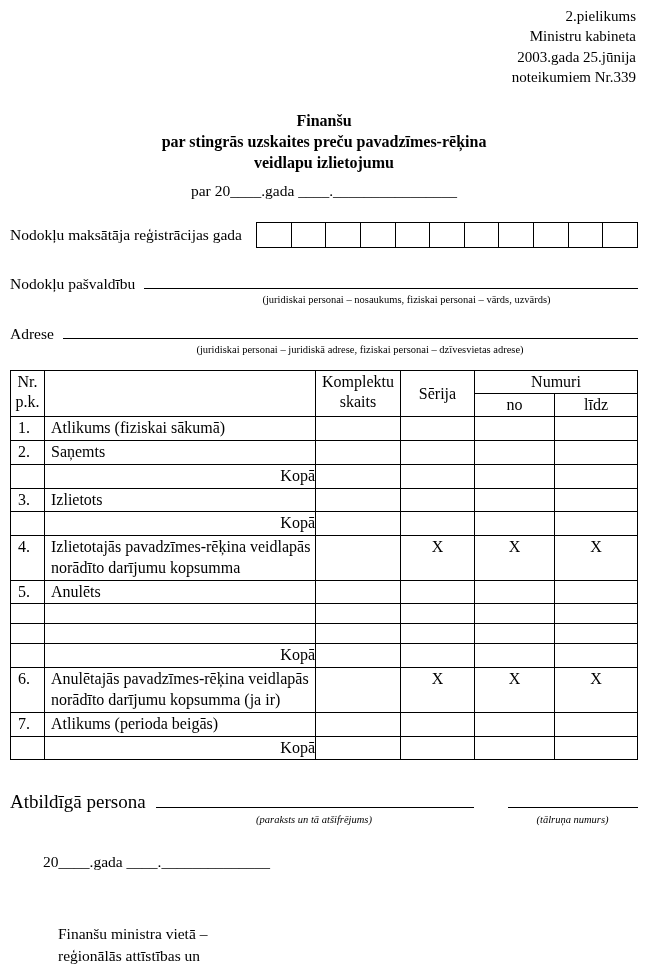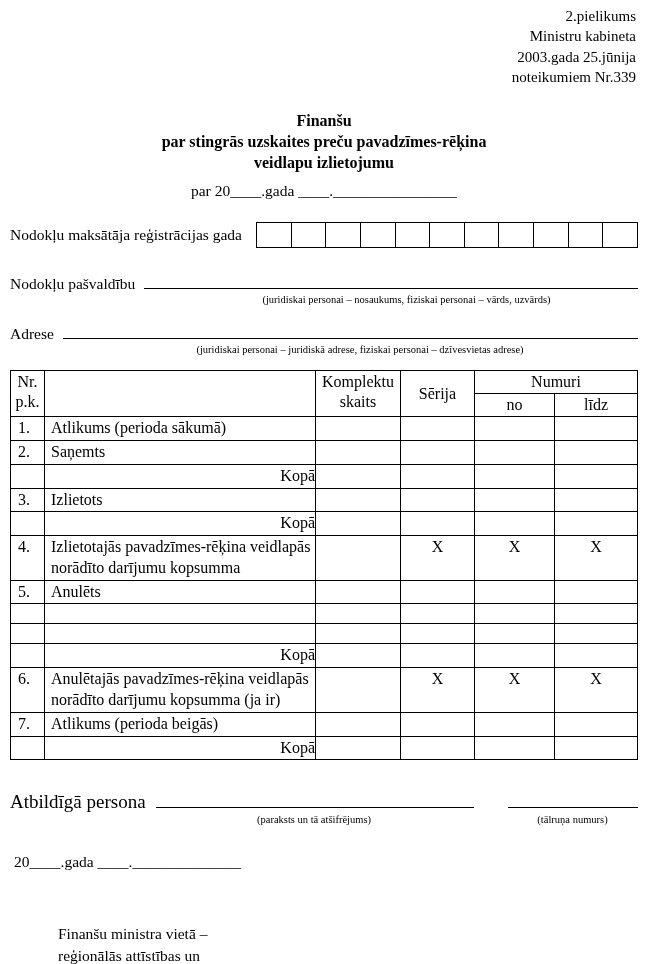--- a/index.html
+++ b/index.html
@@ -45,25 +45,25 @@
   .usage td { height: 20px; vertical-align: top; line-height: 1.3; }
   .usage td.col-num { padding-left: 7px; text-align: left; }
   .usage td.col-desc { padding-left: 6px; }
   .usage td.col-desc.kopa { text-align: right; padding-right: 0; }
   .usage td.col-qty, .usage td.col-serija, .usage td.col-no, .usage td.col-lidz { text-align: center; }
 
   .resp-row { display: flex; align-items: baseline; margin-top: 28px; font-size: 19px; }
   .resp-line1 { width: 318px; border-bottom: 1px solid #000; height: 1.05em; margin-left: 10px; }
   .resp-gap { width: 34px; }
   .resp-line2 { flex: 1; border-bottom: 1px solid #000; height: 1.05em; }
-  .resp-hints { display: flex; font-size: 10.5px; margin-top: 1px; line-height: 1.2; }
+  .resp-hints { display: flex; font-size: 10.5px; margin-top: 1px; line-height: 1.2; font-style: italic; }
   .resp-hint1 { width: 318px; margin-left: 145px; text-align: center; }
   .resp-hint2 { flex: 1; margin-left: 34px; text-align: center; }
 
-  .date-line { margin-top: 26px; font-size: 15.5px; padding-left: 4px; }
+  .date-line { margin-top: 26px; font-size: 15.5px; padding-left: 4px; margin-left: 29px; }
 
   .footer { display: flex; align-items: flex-end; margin-top: 52px; font-size: 15.5px; line-height: 1.45; }
   .minister-block { margin-left: 48px; }
   .signatory { margin-left: auto; margin-right: 94px; }
 </style>
 </head>
 <body>
 
 <div class="page">
 
@@ -131,21 +131,21 @@
         <th class="th-numuri" colspan="2">Numuri</th>
       </tr>
       <tr>
         <th class="th-no">no</th>
         <th class="th-lidz">līdz</th>
       </tr>
     </thead>
     <tbody>
         <tr>
           <td class="col-num">1.</td>
-          <td class="col-desc">Atlikums (perioda sākumā)</td>
+          <td class="col-desc">Atlikums (fiziskai sākumā)</td>
           <td class="col-qty"></td>
           <td class="col-serija"></td>
           <td class="col-no"></td>
           <td class="col-lidz"></td>
         </tr>
         <tr>
           <td class="col-num">2.</td>
           <td class="col-desc">Saņemts</td>
           <td class="col-qty"></td>
           <td class="col-serija"></td>

